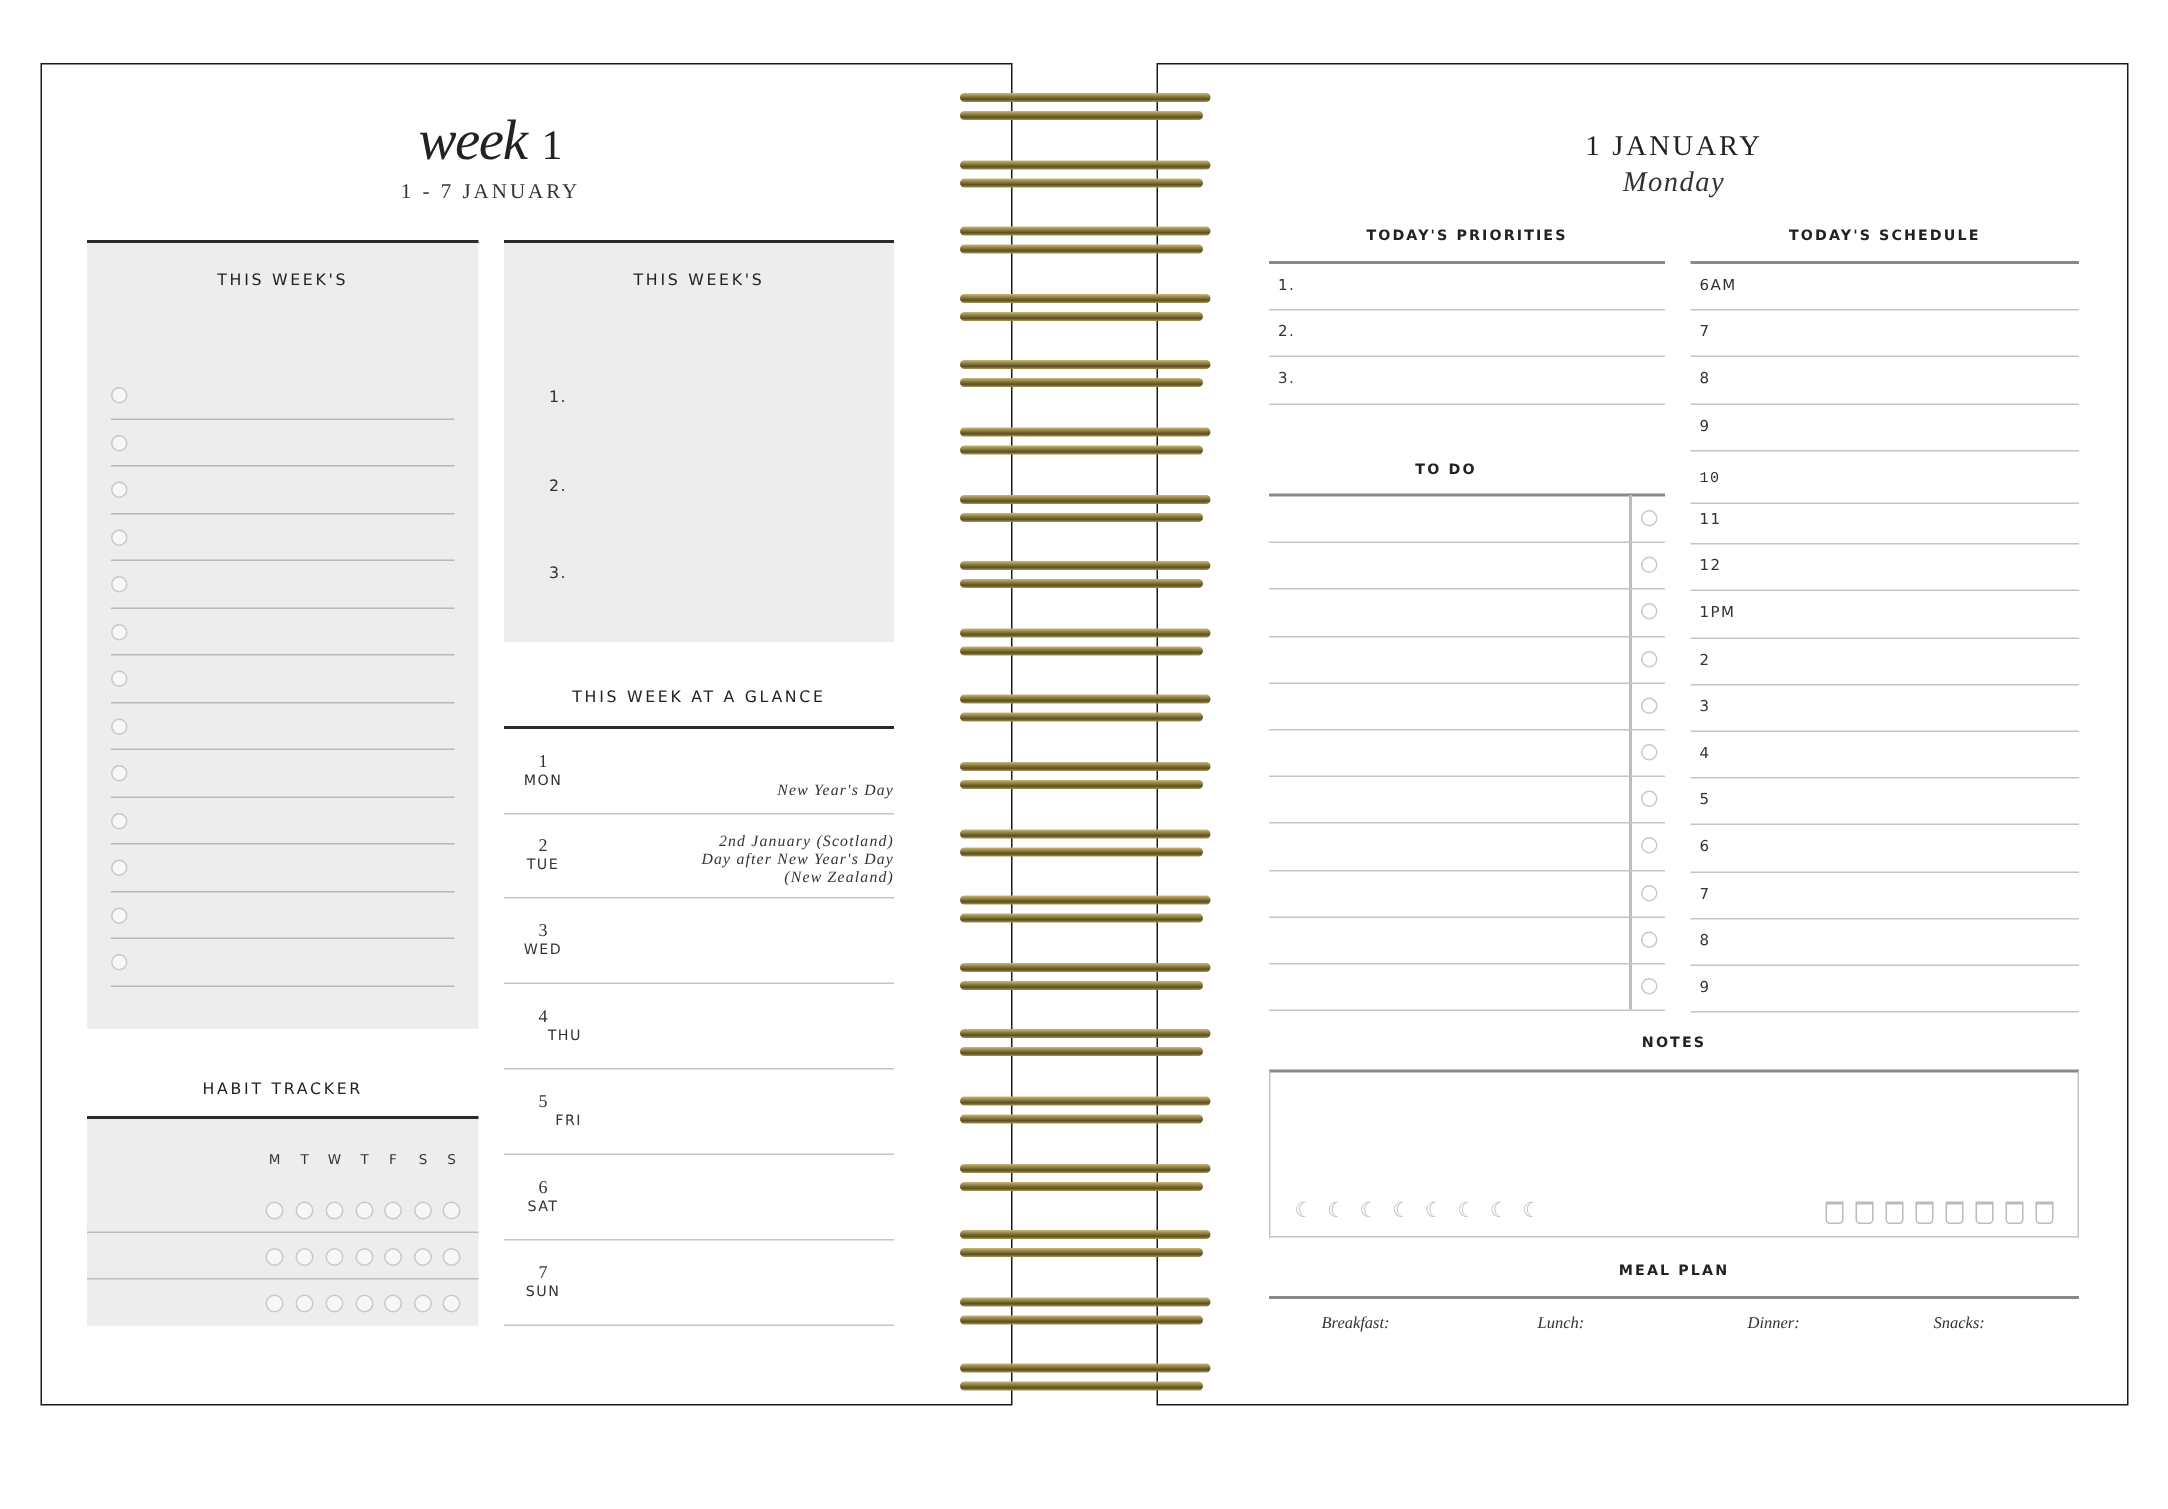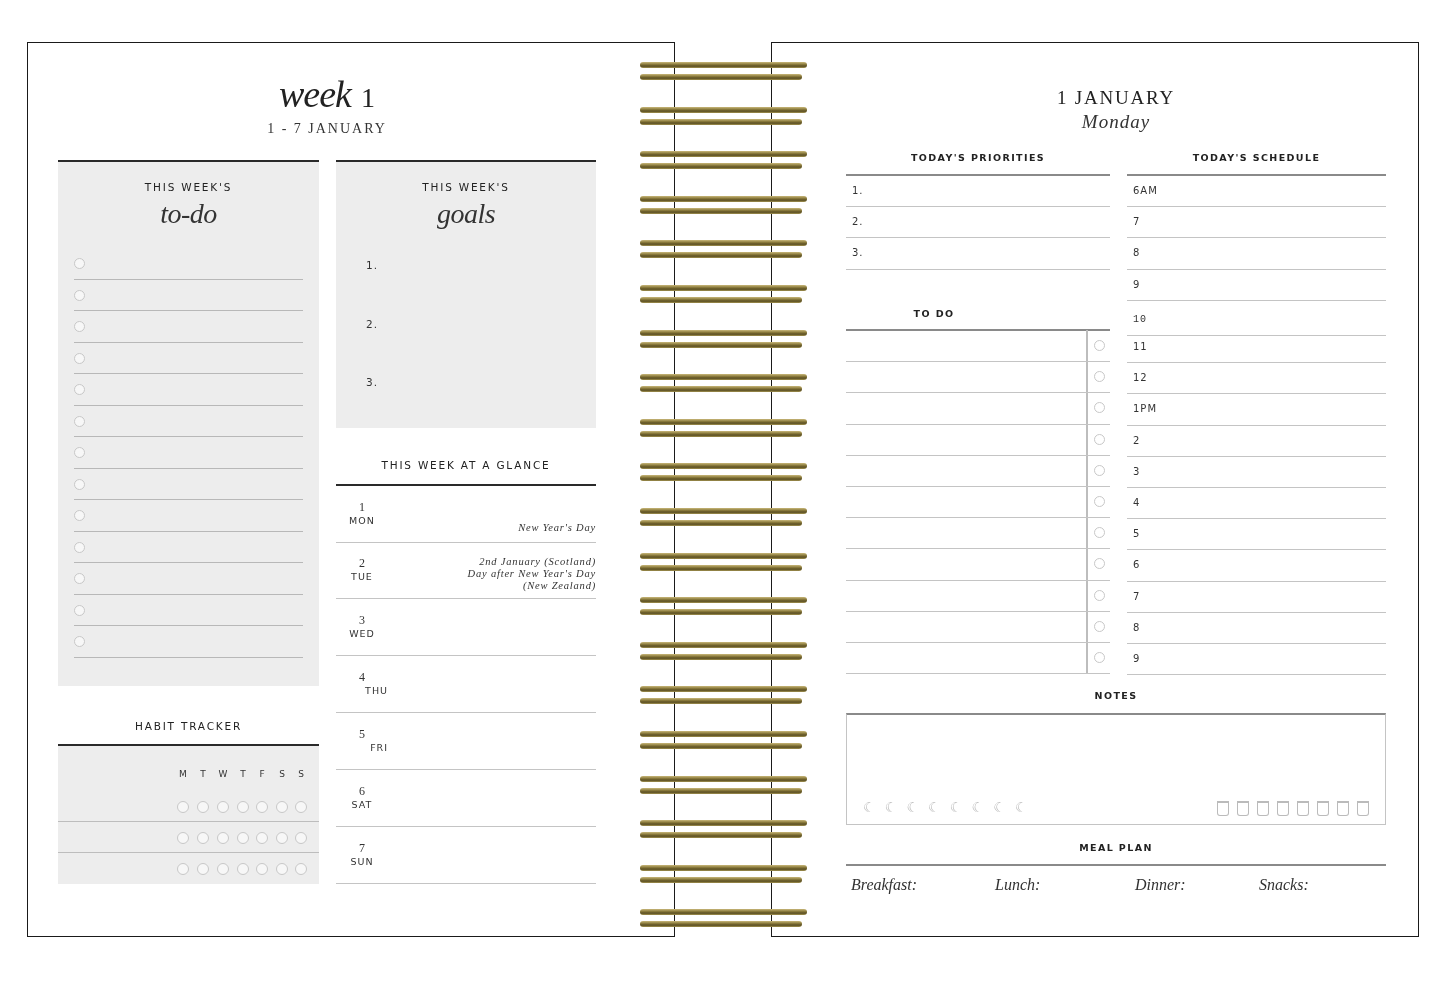--- a/index.html
+++ b/index.html
@@ -62,36 +62,35 @@
   .line-row { position: absolute; border-bottom: 1px solid #c4c4c4; height: 31.2px; }
   .line-row .lbl { position: absolute; left: 6px; top: 9px; font-size: 10px; color: #333; letter-spacing: 1px; }
 
   .todo-divider { left: 1086px; top: 330px; width: 1.5px; height: 343px; background: #bdbdbd; }
 
   #notes-box { left: 846px; top: 713px; width: 540px; height: 112px; border: 1px solid #c4c4c4; border-top: 2px solid #8a8a8a; }
   .moon, .cup { position: absolute; top: 84px; font-size: 14px; color: #bbb; }
   .cup-shape { position: absolute; top: 86px; width: 12px; height: 15px; border: 1px solid #bbb; border-top: 2px solid #bbb; border-radius: 0 0 3px 3px; }
 
   .meal-rule { left: 846px; top: 864px; width: 540px; height: 1.5px; background: #8a8a8a; }
-  .meal-lbl { position: absolute; top: 876px; font-family: "Liberation Serif", serif; font-style: italic; font-size: 16px; color: #333; }
+  .meal-lbl { position: absolute; top: 876px; font-family: "Liberation Serif", serif; font-style: italic; font-size: 11px; color: #333; margin-left: 30px; }
 </style>
 </head>
 <body>
 
 <div id="left-page" class="page"></div>
 <div id="right-page" class="page"></div>
 
 <div class="abs week-title" style="left:27px;">
   <span class="script-word">week</span><span class="num">1</span>
 </div>
 <div class="abs week-range" style="left:27px;">1 - 7 JANUARY</div>
 
 <div id="todo-box" class="abs gray-box">
   <div class="box-caption">THIS WEEK'S</div>
-  <div class="box-script">to-do</div>
   <div id="todo-rows">
       <div class="todo-row" style="top: 86px;">
         <span class="circle"></span>
       </div>
       <div class="todo-row" style="top: 117.5px;">
         <span class="circle"></span>
       </div>
       <div class="todo-row" style="top: 149px;">
         <span class="circle"></span>
       </div>
@@ -123,21 +122,20 @@
         <span class="circle"></span>
       </div>
       <div class="todo-row" style="top: 464px;">
         <span class="circle"></span>
       </div>
     </div>
 </div>
 
 <div id="goals-box" class="abs gray-box">
   <div class="box-caption">THIS WEEK'S</div>
-  <div class="box-script">goals</div>
   <div class="goal-num" style="top:97px;">1.</div>
   <div class="goal-num" style="top:156px;">2.</div>
   <div class="goal-num" style="top:214px;">3.</div>
 </div>
 
 <div class="abs glance-title">THIS WEEK AT A GLANCE</div>
 <div class="abs glance-rule"></div>
 <div id="glance-rows">
     <div class="glance-row" style="top: 486px; height: 57px;">
       <div class="dnum" style="top: 14px;">1</div>
@@ -321,21 +319,21 @@
       <span class="lbl">7</span>
     </div>
     <div class="line-row" style="left: 1127px; width: 259px; top: 612.8px;">
       <span class="lbl">8</span>
     </div>
     <div class="line-row" style="left: 1127px; width: 259px; top: 644px;">
       <span class="lbl">9</span>
     </div>
   </div>
 
-<div class="abs sec-title" style="left:802px; width:264px; top:308px;">TO DO</div>
+<div class="abs sec-title" style="left:832px; width:264px; top:308px;">TO DO</div>
 <div class="abs rule-dark" style="left:846px; width:264px; top:329px;"></div>
 <div class="abs todo-divider"></div>
 <div id="daily-todo-rows">
     <div class="line-row" style="left: 846px; width: 264px; top: 331px;">
       <span class="circle" style="left: 248px; top: 9px; background: rgb(255, 255, 255);"></span>
     </div>
     <div class="line-row" style="left: 846px; width: 264px; top: 362.2px;">
       <span class="circle" style="left: 248px; top: 9px; background: rgb(255, 255, 255);"></span>
     </div>
     <div class="line-row" style="left: 846px; width: 264px; top: 393.4px;">

